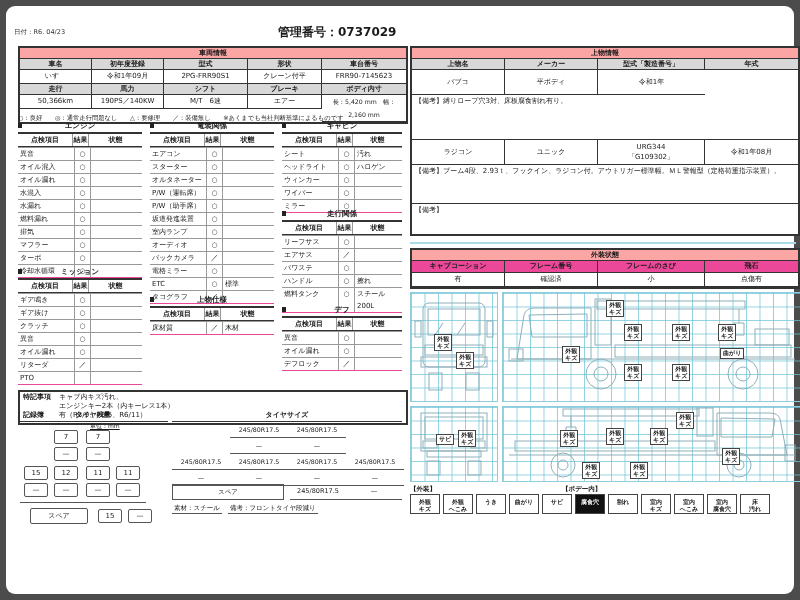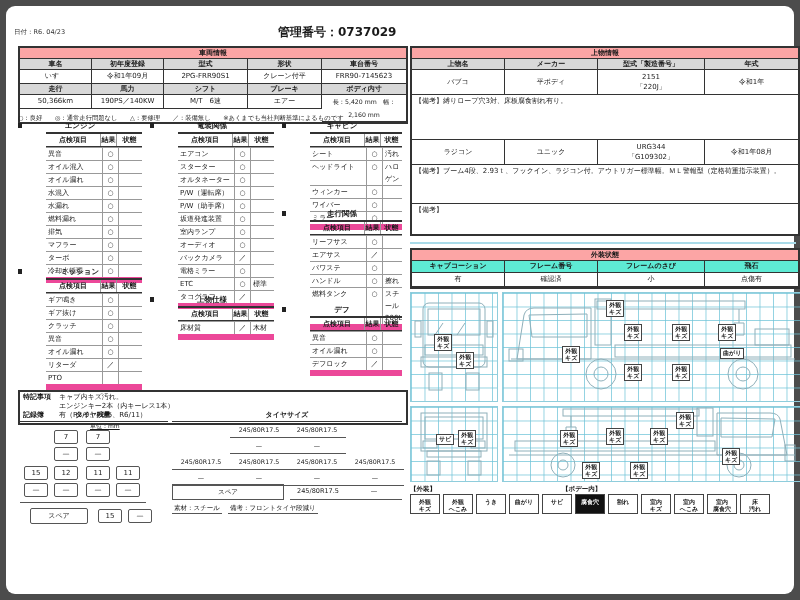--- a/index.html
+++ b/index.html
@@ -18,29 +18,29 @@
   .lrow{grid-template-columns:72px 72px 84px 74px 1fr;}
   .brow{grid-template-columns:1fr 1fr 1.15fr 1fr;}
   .vrow>div{border-right:1px solid #333;border-bottom:1px solid #333;text-align:center;overflow:hidden;}
   .vrow>div:last-child{border-right:none;}
   .vh{background:#d8d8d8;font-weight:bold;height:10px;line-height:10px;}
   .vv{height:13px;line-height:13px;}
   .dims{text-align:left;font-size:6.2px;line-height:13px;padding:0 2px;white-space:pre-line;}
   .bv{height:24px;display:flex;align-items:center;justify-content:center;white-space:pre-line;line-height:10px;}
   .bnote{border-bottom:1px solid #333;text-align:left;padding:2px 3px;font-size:7px;line-height:9px;}
   .n1{min-height:40px;} .n2{min-height:34px;} .n3{min-height:26px;border-bottom:none;}
-  .eh{background:#5eead4;font-weight:bold;height:11px;line-height:11px;}
+  .eh{background:#ec4899;font-weight:bold;height:11px;line-height:11px;}
   .ev{height:13px;line-height:13px;}
   
   .marks{left:12px;top:108px;width:386px;font-size:6.3px;color:#222;}
   
   .sec{position:absolute;font-size:7px;}
   .sec-title{text-align:center;font-size:7.5px;font-weight:bold;height:8px;line-height:8px;margin-bottom:2px;position:relative;}
   .sec-title::before{content:"";position:absolute;left:0;top:1px;width:4px;height:5px;background:#222;}
-  .itable{border-bottom:6px solid #ec4899;margin-left:28px;}
+  .itable{border-bottom:1px solid #ec4899;}
   .irow{display:flex;min-height:12px;line-height:12px;border-top:1px solid #999;}
   .irow.ihead{border-top:2px solid #333;border-bottom:1px solid #333;font-weight:bold;}
   .irow span{display:block;overflow:hidden;}
   .ic0{width:54px;padding-left:2px;border-right:1px solid #999;white-space:nowrap;}
   .ic1{width:15px;text-align:center;border-right:1px solid #999;}
   .ic2{flex:1;padding-left:2px;white-space:pre-line;}
   .ihead .ic0,.ihead .ic2{text-align:center;padding-left:0;}
   
   .notesbox{left:12px;top:384px;width:380px;height:29px;border:2px solid #333;font-size:7px;padding:1px 3px;}
   .nline{display:flex;line-height:9px;}
@@ -484,22 +484,20 @@
     <div class="vtitle">上物情報</div>
     <div class="vrow brow">
         <div class="vh">上物名</div>
         <div class="vh">メーカー</div>
         <div class="vh">型式「製造番号」</div>
         <div class="vh">年式</div>
       </div>
     <div class="vrow brow">
         <div class="bv">パブコ</div>
         <div class="bv">平ボディ</div>
-        <div class="bv">2151
-「220J」</div>
         <div class="bv">令和1年</div>
       </div>
     <div class="bnote n1">【備考】縛りロープ穴3対、床板腐食割れ有り。</div>
     <div class="vrow brow">
         <div class="bv">ラジコン</div>
         <div class="bv">ユニック</div>
         <div class="bv">URG344
 「G109302」</div>
         <div class="bv">令和1年08月</div>
       </div>

